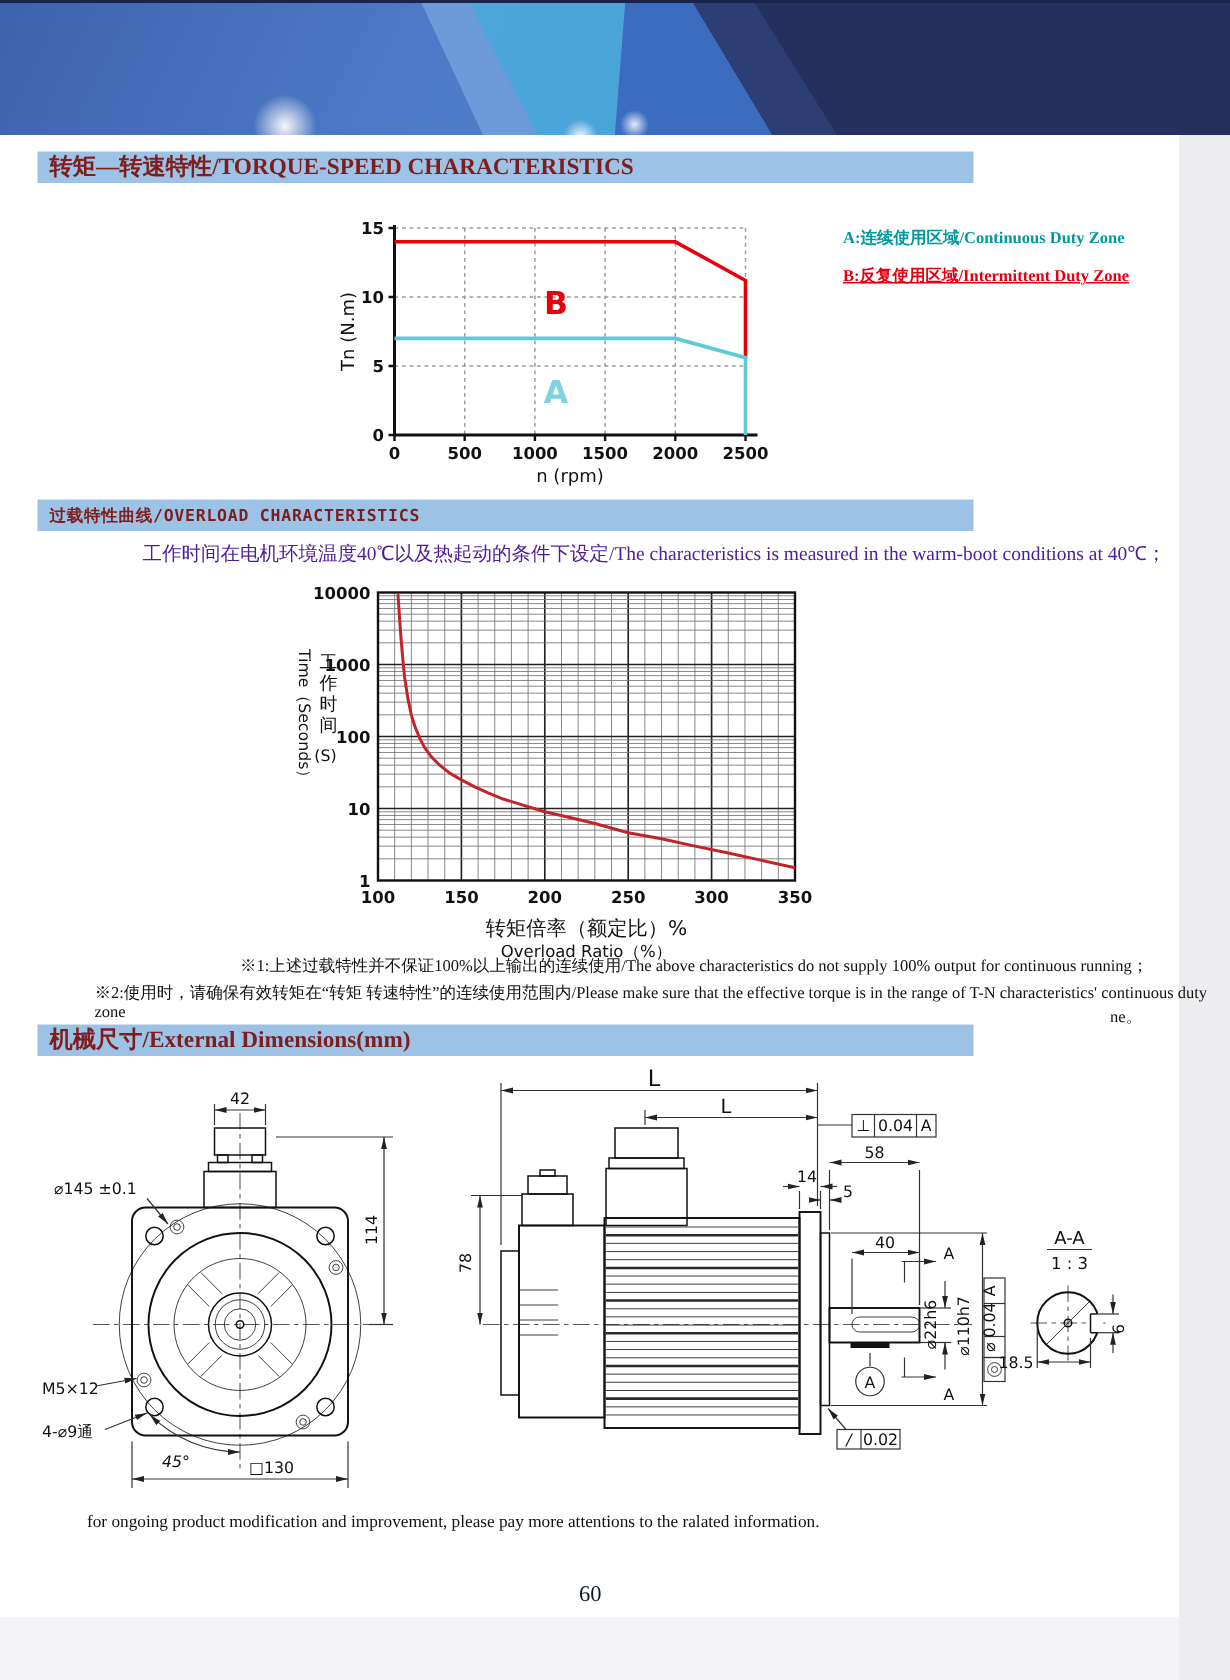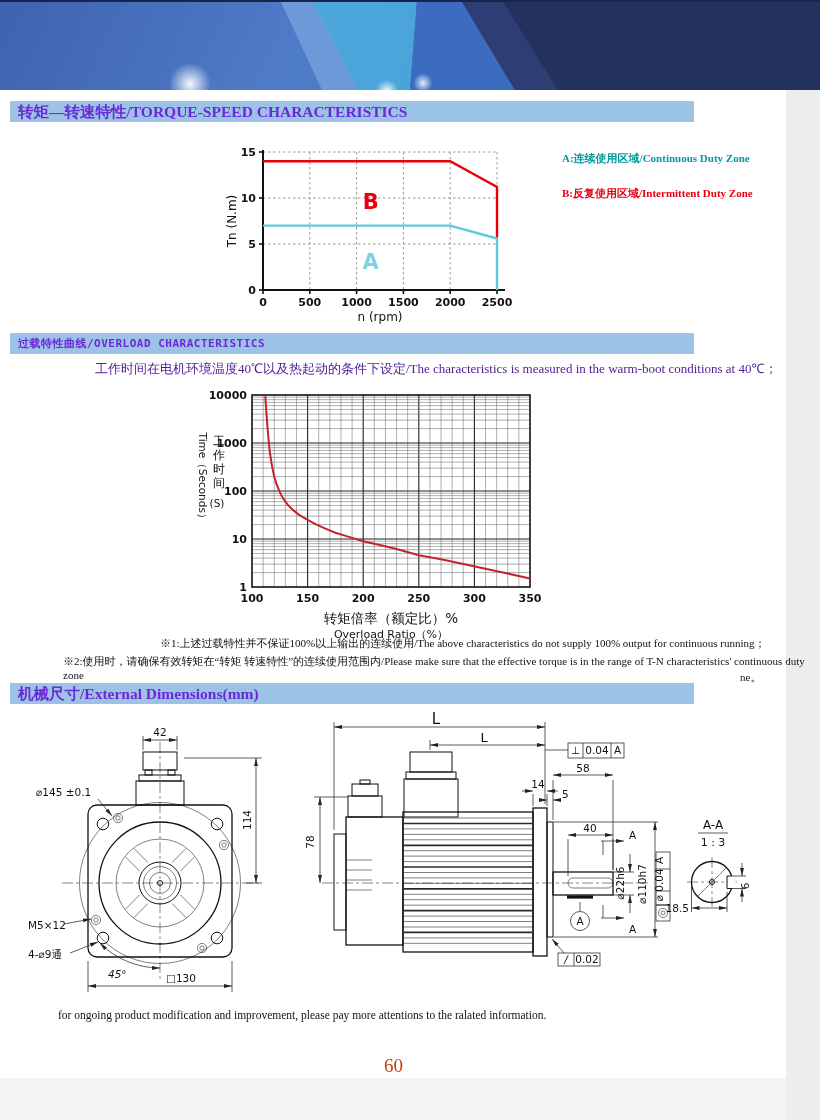--- a/index.html
+++ b/index.html
@@ -10,32 +10,32 @@
   .banner{left:0;top:0;width:820px;height:90px;background:linear-gradient(115deg,#3f63ae 0%,#4f7cc9 38%,#4a73c0 60%);}
   .banner .layer{position:absolute;top:0;left:0;width:820px;height:90px;}
   .band-sheen{clip-path:polygon(280px 0,318px 0,366px 90px,322px 90px);background:#6d9bd9;}
   .band-cyan{clip-path:polygon(312px 0,417px 0,410px 90px,358px 90px);background:linear-gradient(115deg,#57b0e0,#3e97d3);}
   .band-royal{clip-path:polygon(417px 0,461px 0,515px 90px,410px 90px);background:#3c6cc0;}
   .band-navy{clip-path:polygon(461px 0,820px 0,820px 90px,515px 90px);background:#24305e;}
   .band-navy2{clip-path:polygon(461px 0,502px 0,558px 90px,515px 90px);background:#2c3e74;}
   .topline{left:0;top:0;width:820px;height:2px;background:#18244c;}
   .glow{border-radius:50%;}
   
-  .secbar{left:10px;width:684px;height:21px;background:#9cc3e6;color:#6d28d9;
+  .secbar{left:25px;width:624px;height:21px;background:#9cc3e6;color:#7f1d1d;
           font-weight:bold;font-size:15.5px;line-height:21px;padding-left:8px;box-sizing:border-box;}
   .secbar.mono{font-family:"DejaVu Sans Mono", monospace;font-size:11px;letter-spacing:0.5px;}
   
   .subtitle{left:95px;top:359px;font-size:13px;color:#4c1d95;}
   .note{font-size:11px;color:#111;}
   .legend1{left:562px;top:151px;font-size:11px;font-weight:bold;}
-  .legend1 .la{color:#009a9e;display:block;margin-bottom:20px;}
-  .legend1 .lb{color:#e60012;display:block;}
+  .legend1 .la{color:#009a9e;display:block;margin-bottom:10px;}
+  .legend1 .lb{color:#e60012;display:block;text-decoration:underline;}
   .footer{left:30px;top:1006px;width:740px;font-size:11.5px;color:#111;line-height:1.6;}
   .footer .l2{margin-left:28px;}
-  .pagenum{left:0;top:1055px;width:787px;text-align:center;font-size:19px;color:#c2410c;}
+  .pagenum{left:0;top:1055px;width:787px;text-align:center;font-size:15px;color:#0f172a;}
   .edge-right{left:786px;top:90px;width:34px;height:1030px;background:#ededef;}
   .edge-bottom{left:0;top:1078px;width:786px;height:42px;background:#f4f4f6;}
   
   svg text{font-family:"DejaVu Sans", sans-serif;}
   .thin{stroke:#2a2a2a;stroke-width:0.6;fill:none;}
   .med{stroke:#111;stroke-width:1.3;fill:none;}
   .med2{stroke:#111;stroke-width:1.0;fill:none;}
   .dim{stroke:#333;stroke-width:0.8;fill:none;}
   .cl{stroke:#555;stroke-width:0.7;fill:none;stroke-dasharray:11 3 3 3;}
   .dtext{font-size:10.5px;fill:#111;}

